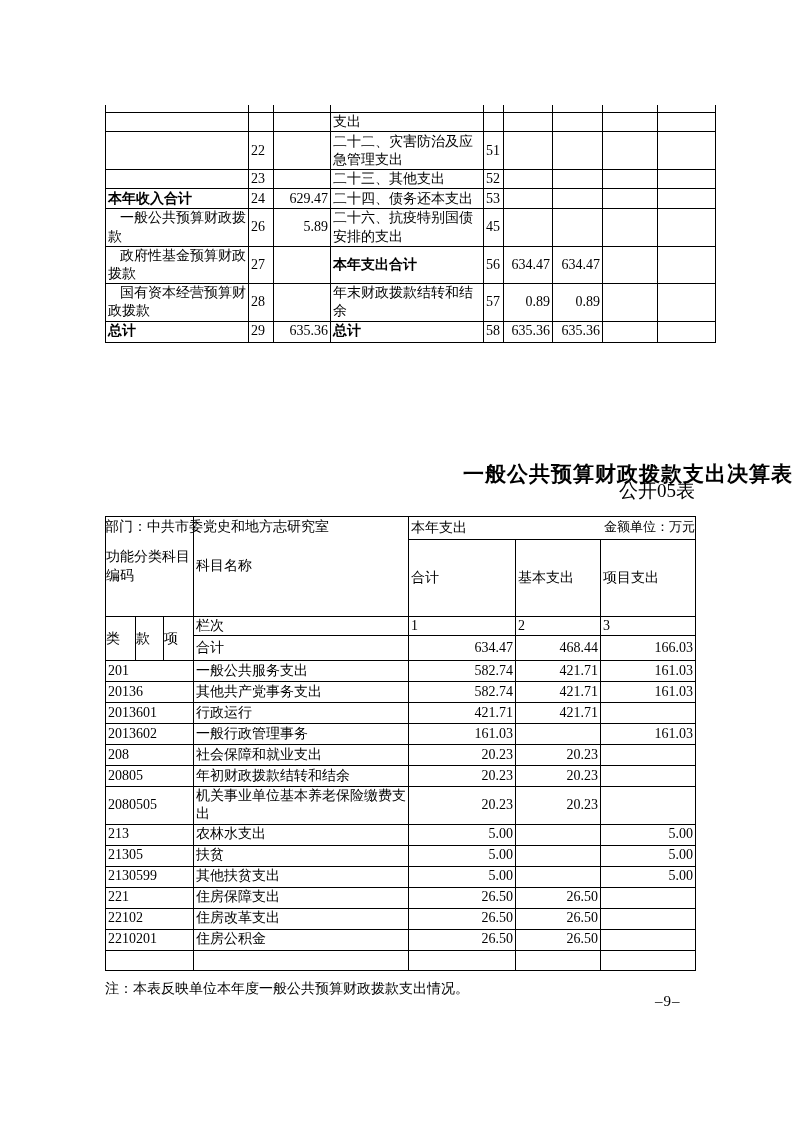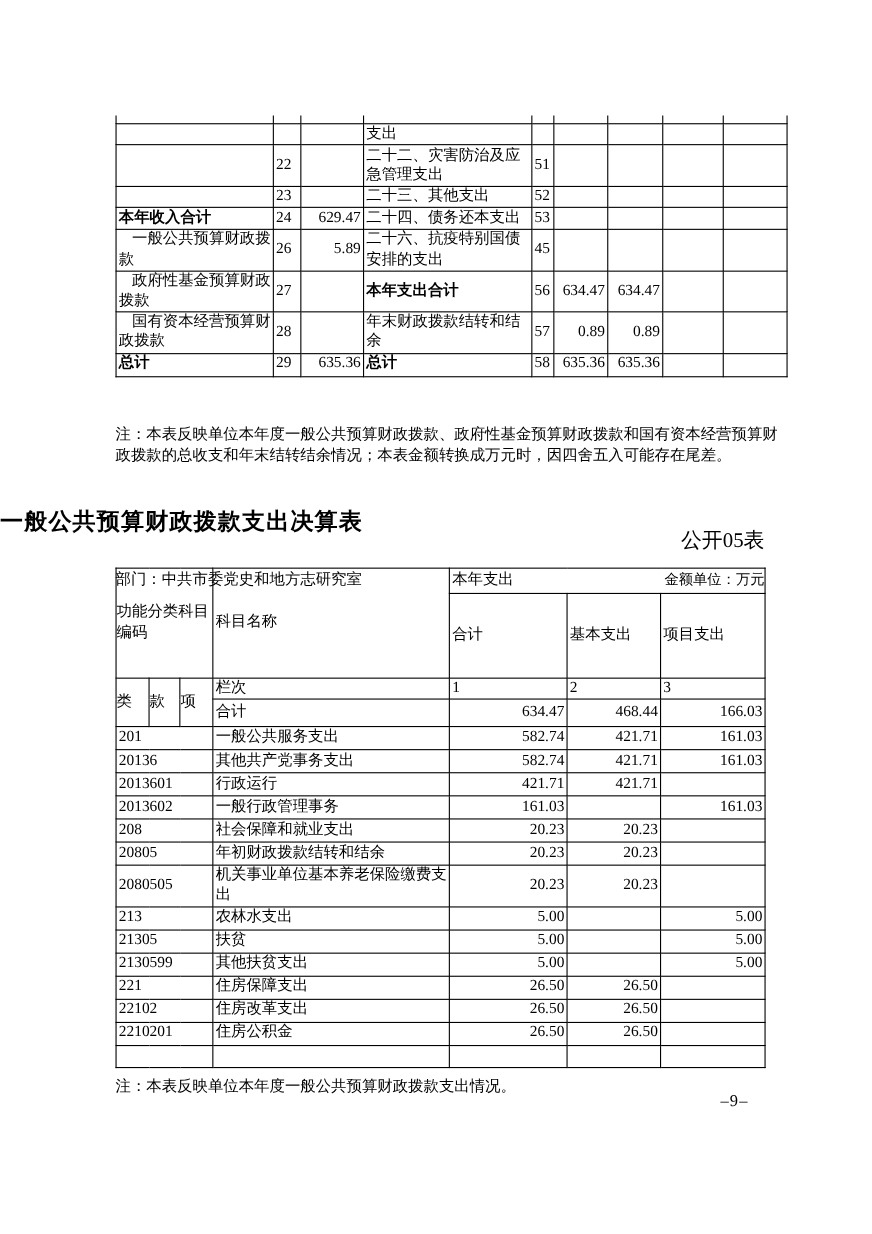--- a/index.html
+++ b/index.html
@@ -11,21 +11,21 @@
   .r{text-align:right}
   .b{font-weight:bold}
   .ind{text-indent:12px}
   .tight{padding:0}
   .t1{position:absolute;left:105px;top:105px;width:610px}
   .t1 td.stub{border-top:none;height:7px;padding:0}
   .t2{position:absolute;left:105px;top:516px;width:590px}
   .note{position:absolute;font-size:14px;line-height:1.38;color:#000}
   #note1{left:105px;top:372px;width:612px}
   #note2{left:105px;top:965px;width:612px}
-  .title{position:absolute;left:0;top:446px;width:793px;text-align:left;font-size:21px;font-weight:bold;letter-spacing:1px;font-family:Liberation Sans, sans-serif}
+  .title{position:absolute;left:0;top:446px;width:793px;text-align:right;font-size:21px;font-weight:bold;letter-spacing:1px;font-family:Liberation Sans, sans-serif}
   .sheet{position:absolute;left:105px;top:478px;width:590px;text-align:right;font-size:19px}
   .metarow{position:absolute;left:105px;top:518px;width:590px;display:flex;justify-content:space-between;font-size:14px}
   .metarow .unit{font-size:13px;align-self:flex-end}
   .pagenum{position:absolute;left:655px;top:993px;font-size:15px;letter-spacing:1px}
 </style>
 </head>
 <body>
 
 <div class="page">
 
@@ -137,21 +137,20 @@
       <td class="c b">总计</td>
       <td class="c">58</td>
       <td class="r">635.36</td>
       <td class="r">635.36</td>
       <td class="r"></td>
       <td class="r"></td>
     </tr>
   </tbody>
     </table>
 
-  <p class="note" id="note1">注：本表反映单位本年度一般公共预算财政拨款、政府性基金预算财政拨款和国有资本经营预算财政拨款的总收支和年末结转结余情况；本表金额转换成万元时，因四舍五入可能存在尾差。</p>
 
   <h1 class="title">一般公共预算财政拨款支出决算表</h1>
   <div class="sheet">公开05表</div>
   <div class="metarow">
     <span>部门：中共市委党史和地方志研究室</span>
     <span class="unit">金额单位：万元</span>
   </div>
 
   <table class="t2">
     <colgroup>

